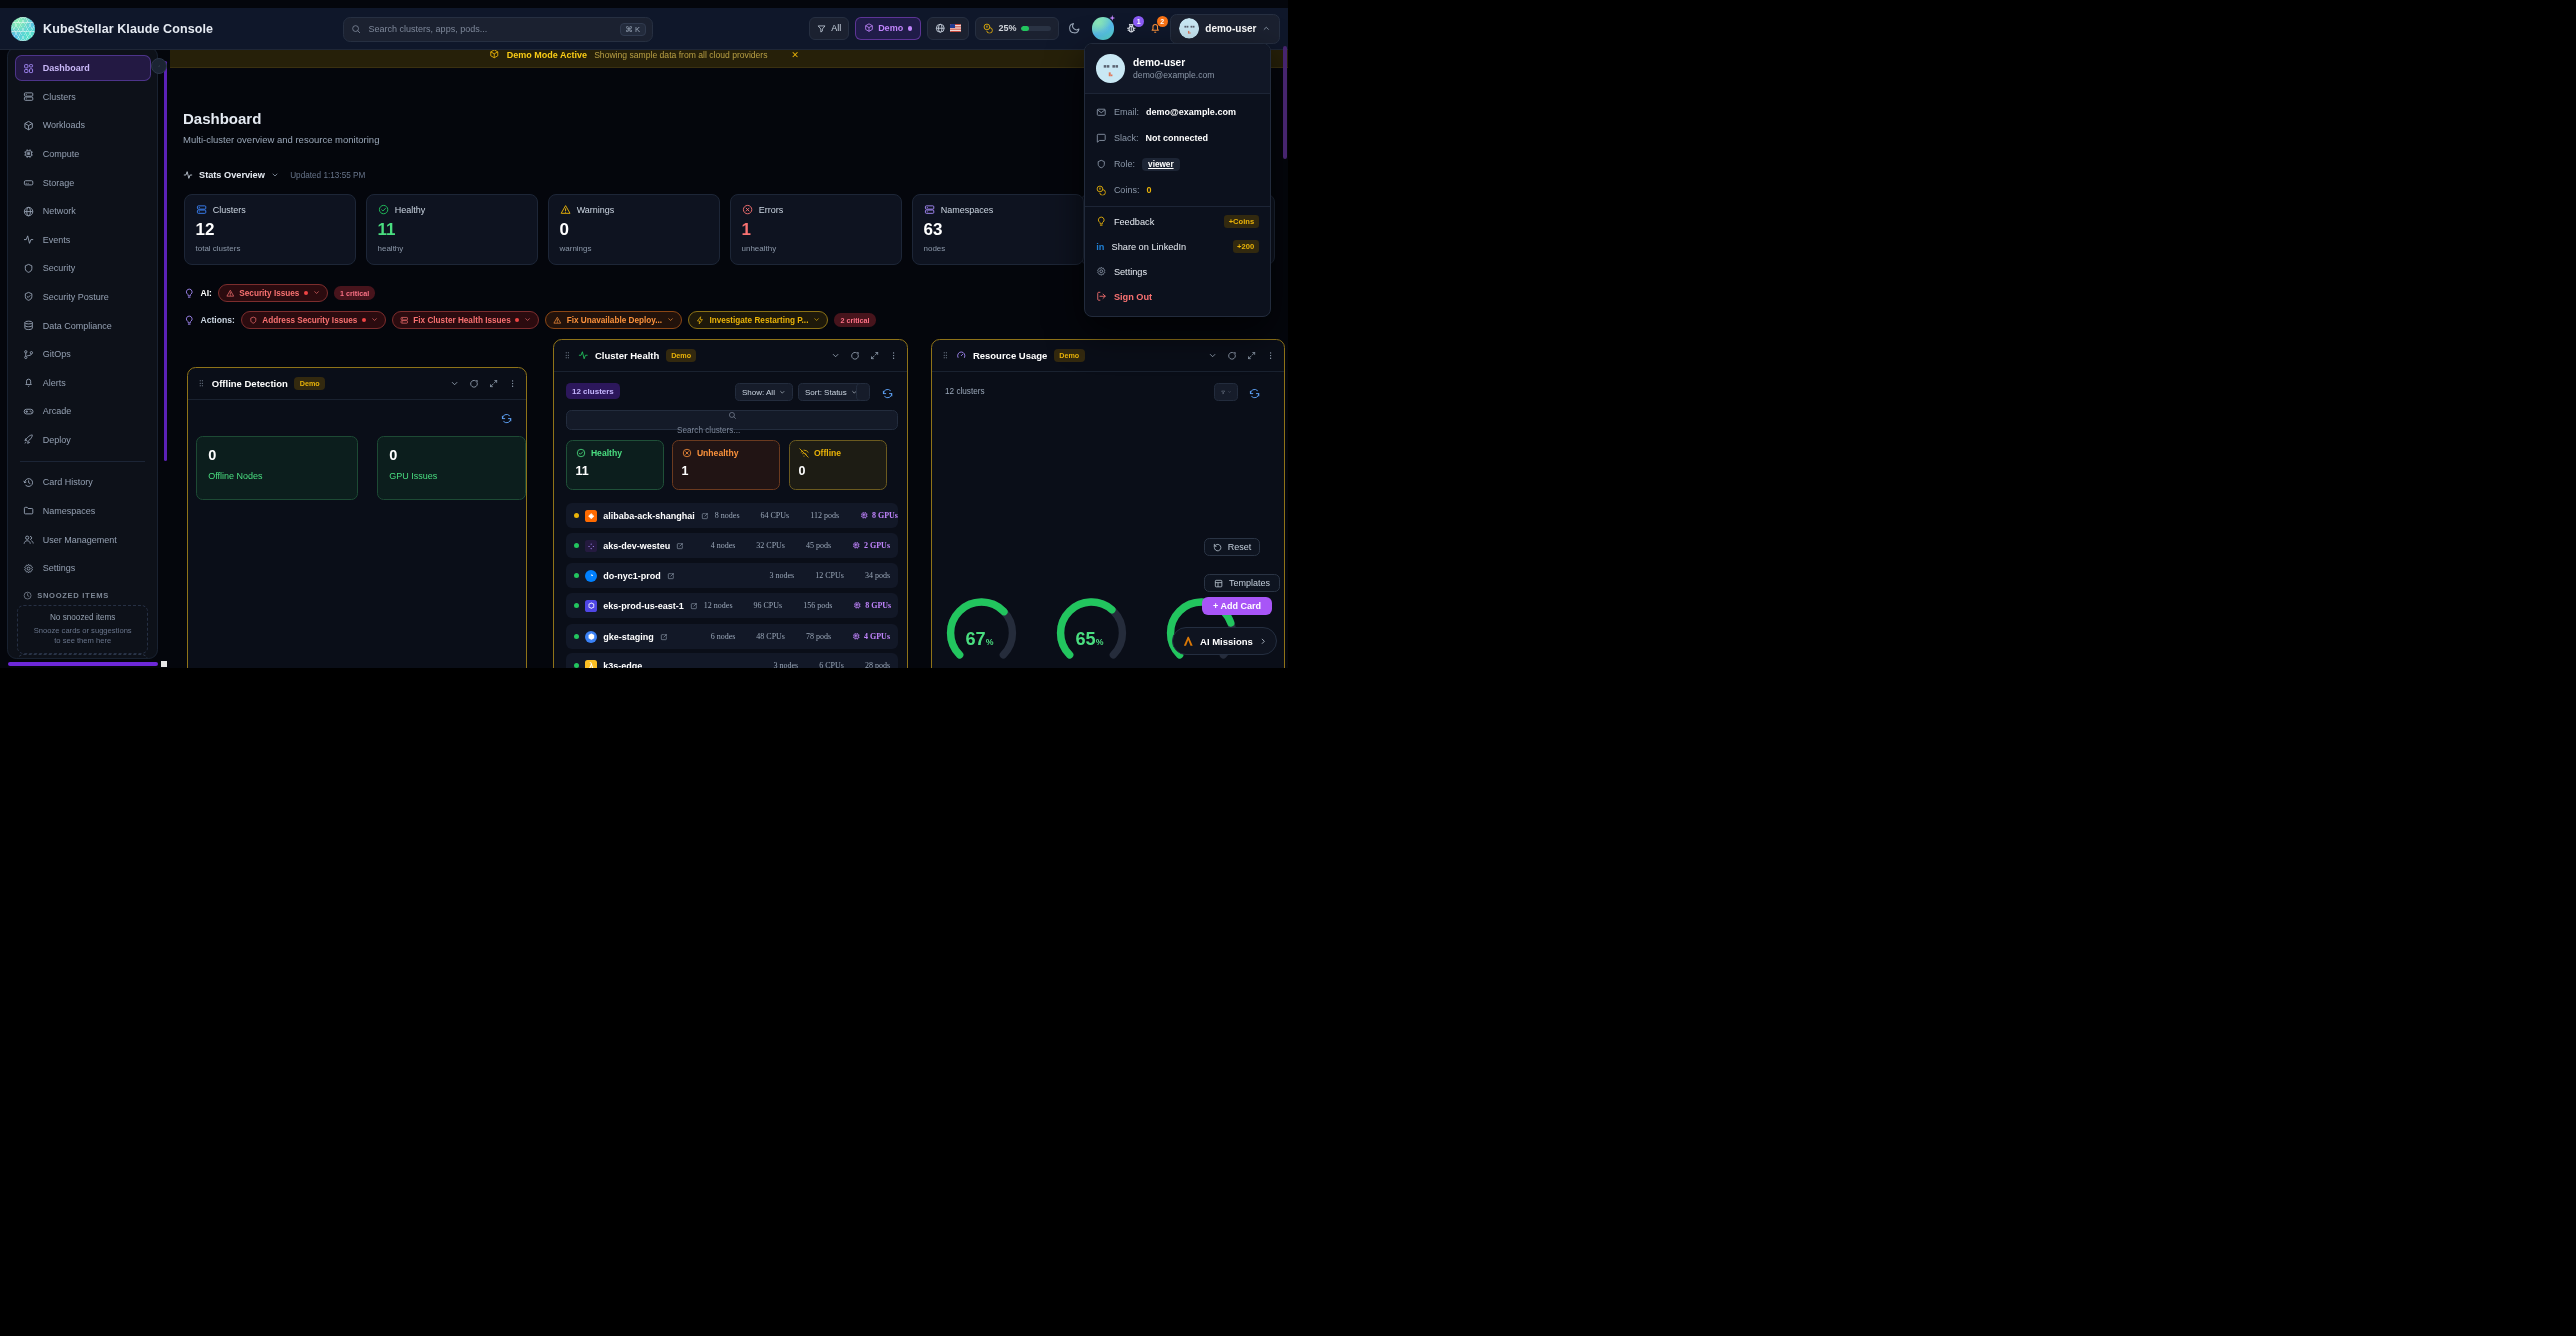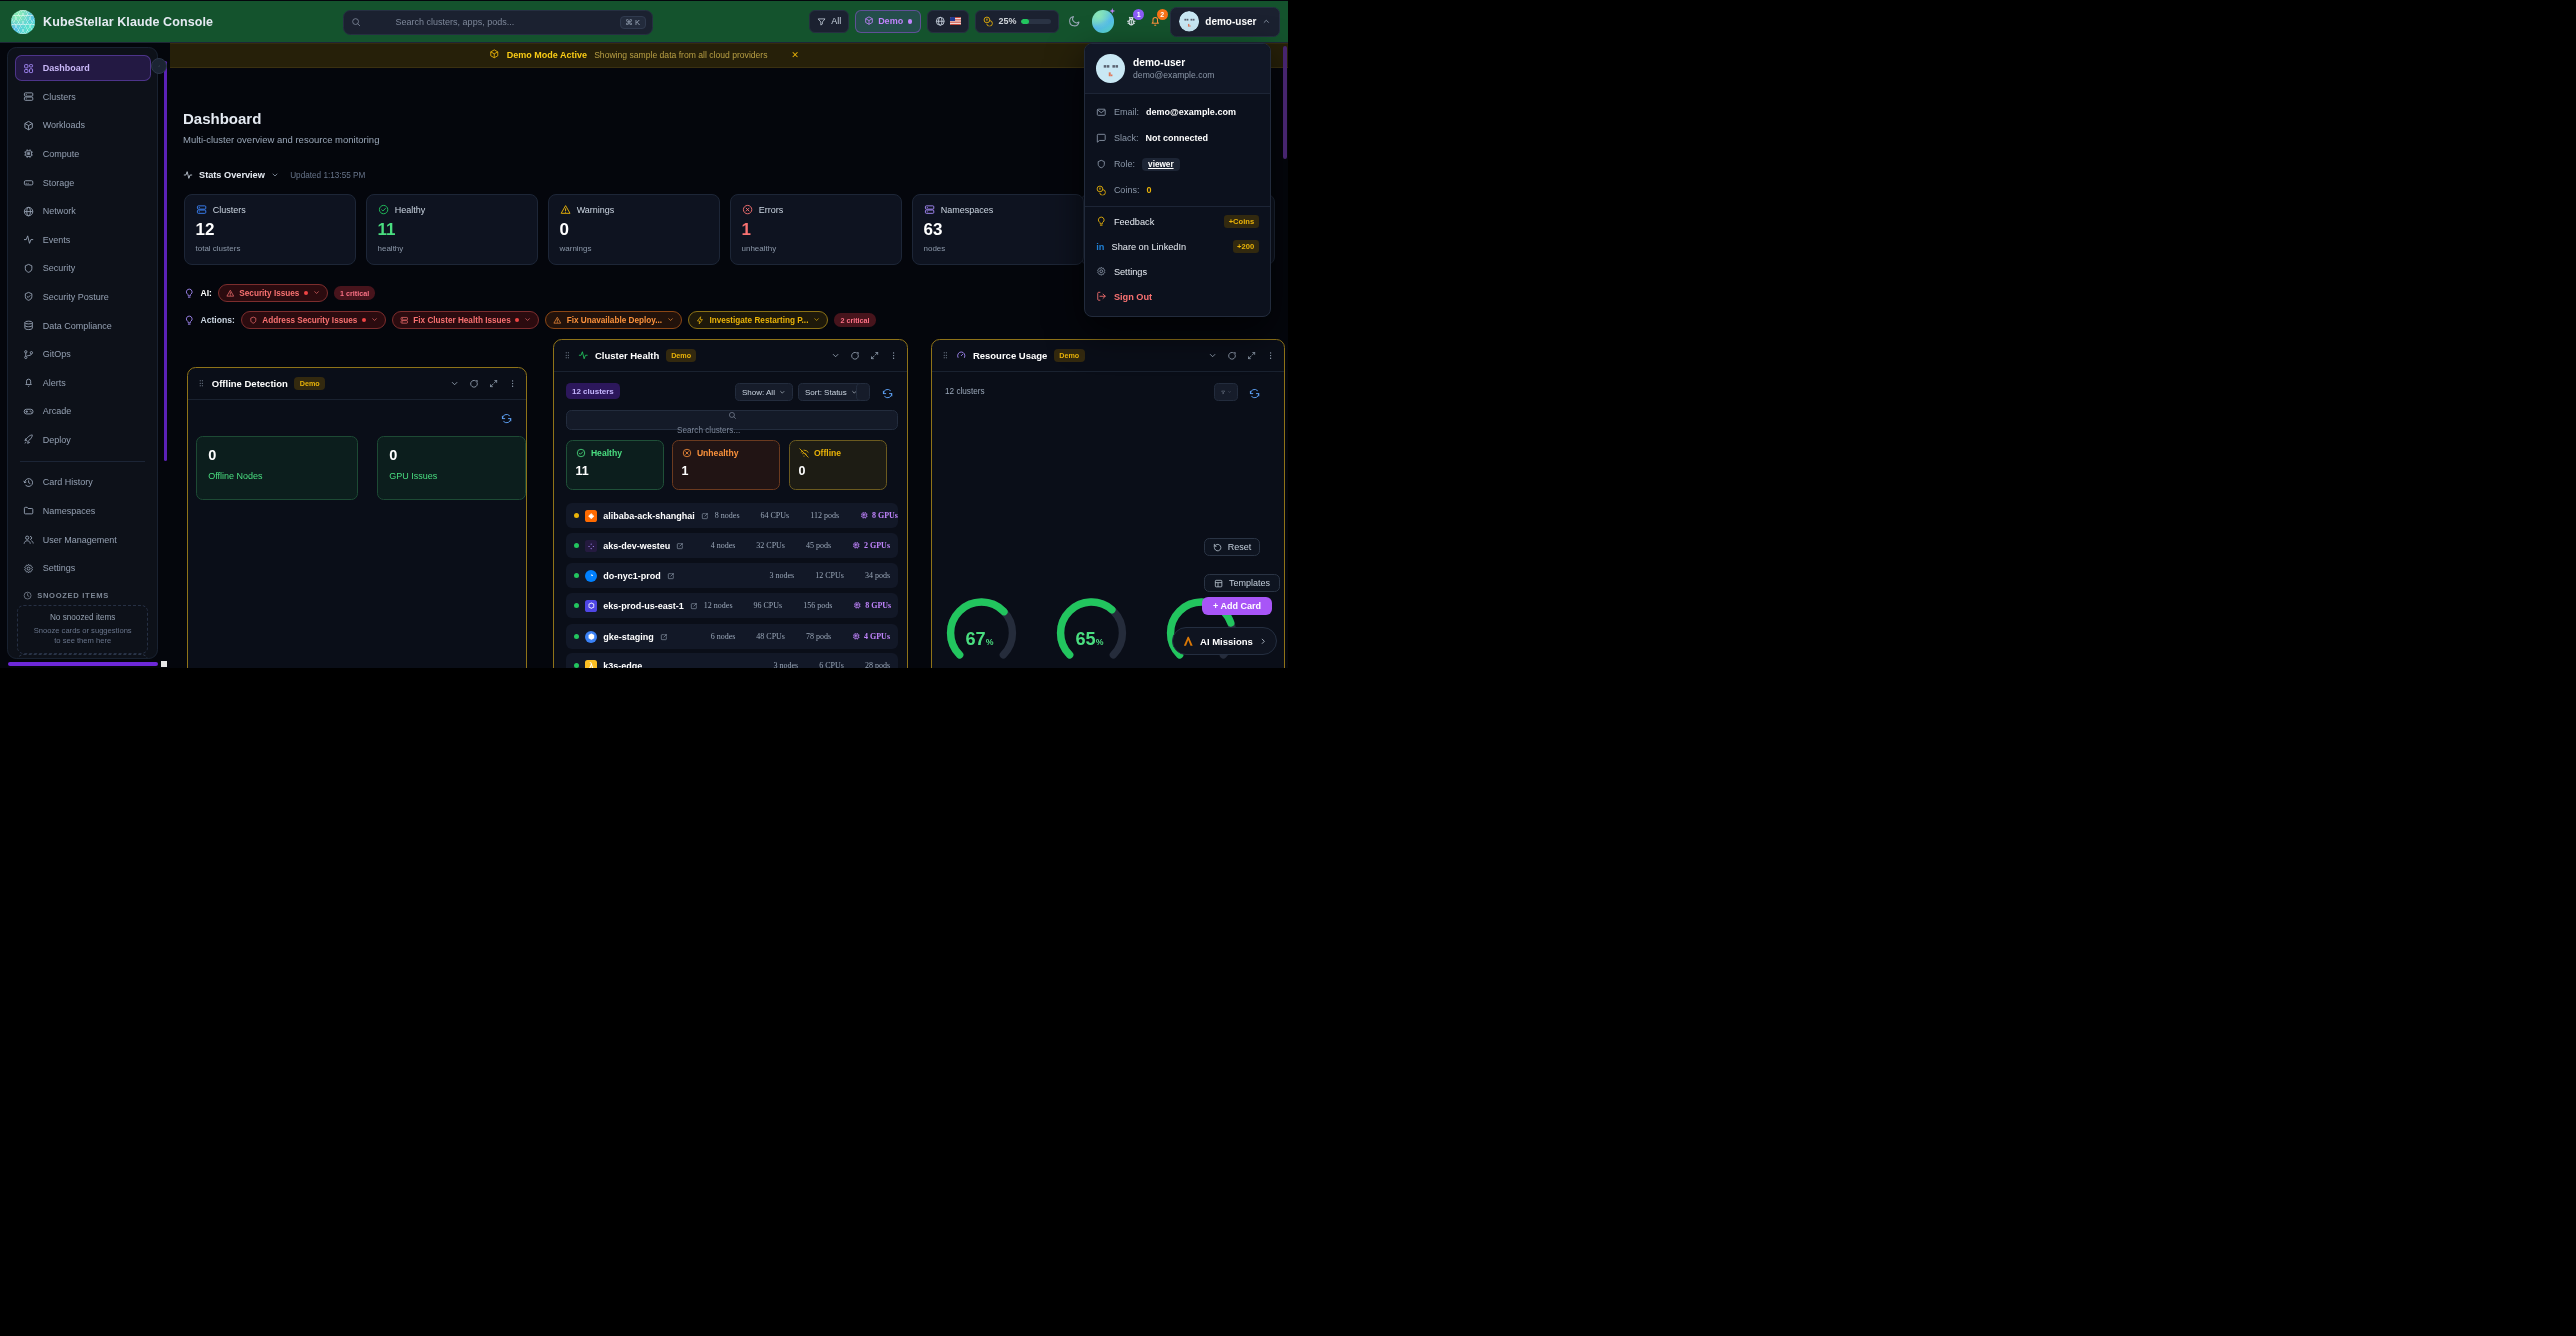--- a/index.html
+++ b/index.html
@@ -1,36 +1,36 @@
 <!DOCTYPE html>
 <html style="font-size:10.5px"><head>
 <meta charset="utf-8">
 <style>
   html,body{margin:0;padding:0;background:#000;}
   #app{position:relative;width:1288px;height:668px;background:#04060c;overflow:hidden;
        font-family:"Liberation Sans",sans-serif;color:#e5eaf2;}
   svg{display:block}
   .ic{flex:none}
   
-  .navbar{position:absolute;top:1px;left:0;right:0;height:41px;background:#14532d;border-bottom:0.7px solid #1e2636;z-index:30;}
+  .navbar{position:absolute;top:8px;left:0;right:0;height:41px;background:#0f172a;border-bottom:0.7px solid #1e2636;z-index:30;}
   .nav-left{position:absolute;left:10.5px;top:0;height:41px;display:flex;align-items:center;gap:8.6px;}
   .logo{width:24px;height:24px;border-radius:50%;
     background:
       radial-gradient(circle at 30% 22%,rgba(140,240,180,.95),rgba(140,240,180,0) 55%),
       radial-gradient(circle at 75% 75%,rgba(90,230,200,.9),rgba(90,230,200,0) 60%),
       linear-gradient(150deg,#7be3a9,#55b9ef 55%,#59dec4);
     position:relative;overflow:hidden;}
   .logo:after{content:"";position:absolute;inset:0;
     background:repeating-linear-gradient(0deg,rgba(255,255,255,.45) 0 0.7px,transparent 0.7px 4.6px),
                repeating-linear-gradient(60deg,rgba(255,255,255,.35) 0 0.7px,transparent 0.7px 4px),
                repeating-linear-gradient(-60deg,rgba(255,255,255,.35) 0 0.7px,transparent 0.7px 4px);}
   .app-title{font-size:12.5px;font-weight:700;letter-spacing:0.1px;}
   .nav-search{position:absolute;left:343px;top:9.2px;width:295px;height:22.4px;background:#1b2130;border:0.7px solid #262f41;
     border-radius:7.2px;display:flex;align-items:center;padding:0 6.6px;gap:6px;color:#7d8799;}
-  .nav-search input{flex:1;background:transparent;border:none;outline:none;color:#cbd5e1;font-size:9px;font-family:inherit;margin-left:27px;}
+  .nav-search input{flex:1;background:transparent;border:none;outline:none;color:#cbd5e1;font-size:9px;font-family:inherit;}
   .nav-search input::placeholder{color:#7d8799;}
   .kbd{background:#232b3c;border:0.7px solid #303a4e;border-radius:4px;padding:1.3px 4.6px;font-size:7.6px;color:#9aa7b8;}
   .nav-right{position:absolute;right:8px;top:0;height:41px;display:flex;align-items:center;gap:6px;}
   .nbtn{height:22.4px;display:flex;align-items:center;gap:4.6px;background:#1b2130;border:0.7px solid #262f41;
     border-radius:6px;padding:0 7.2px;color:#cbd5e1;font-size:9px;cursor:pointer;}
   .nbtn.demo{background:rgba(124,58,237,.16);border-color:rgba(168,85,247,.45);color:#c084fc;font-weight:700;}
   .dot-purple{width:4.6px;height:4.6px;border-radius:50%;background:#c084fc;}
   .flag{width:11.2px;height:8px;border-radius:1.3px;overflow:hidden;flex:none}
   .coin-track{width:30px;height:5.3px;border-radius:2.6px;background:#2a3344;overflow:hidden;}
   .coin-fill{height:100%;background:#22c55e;border-radius:2.6px;}

